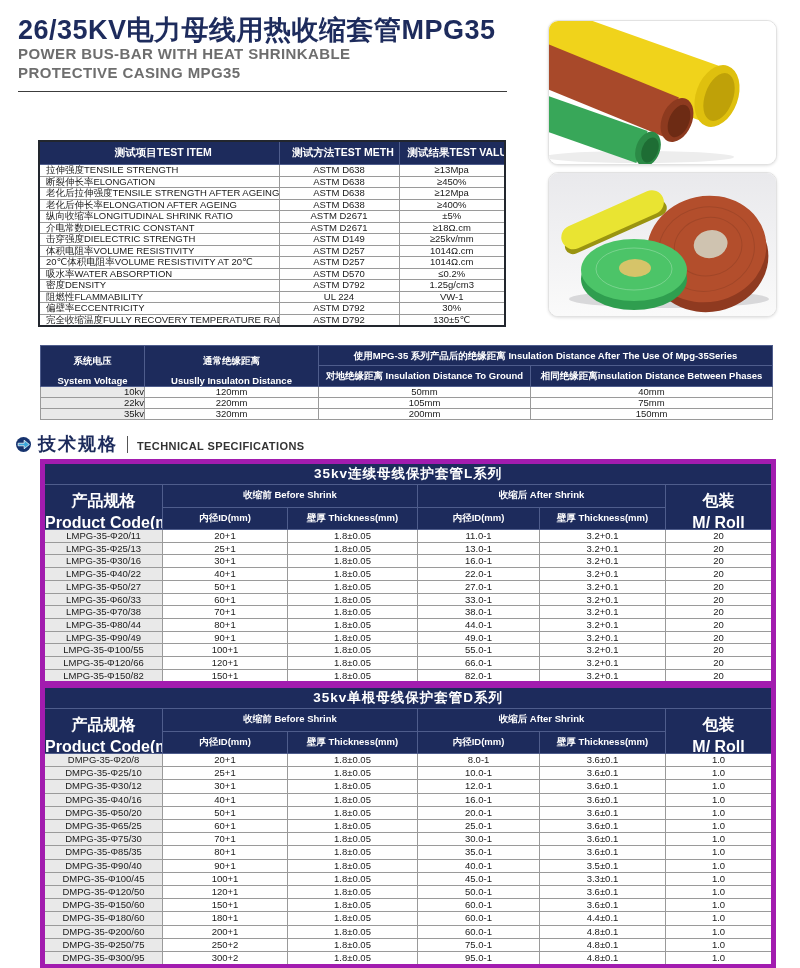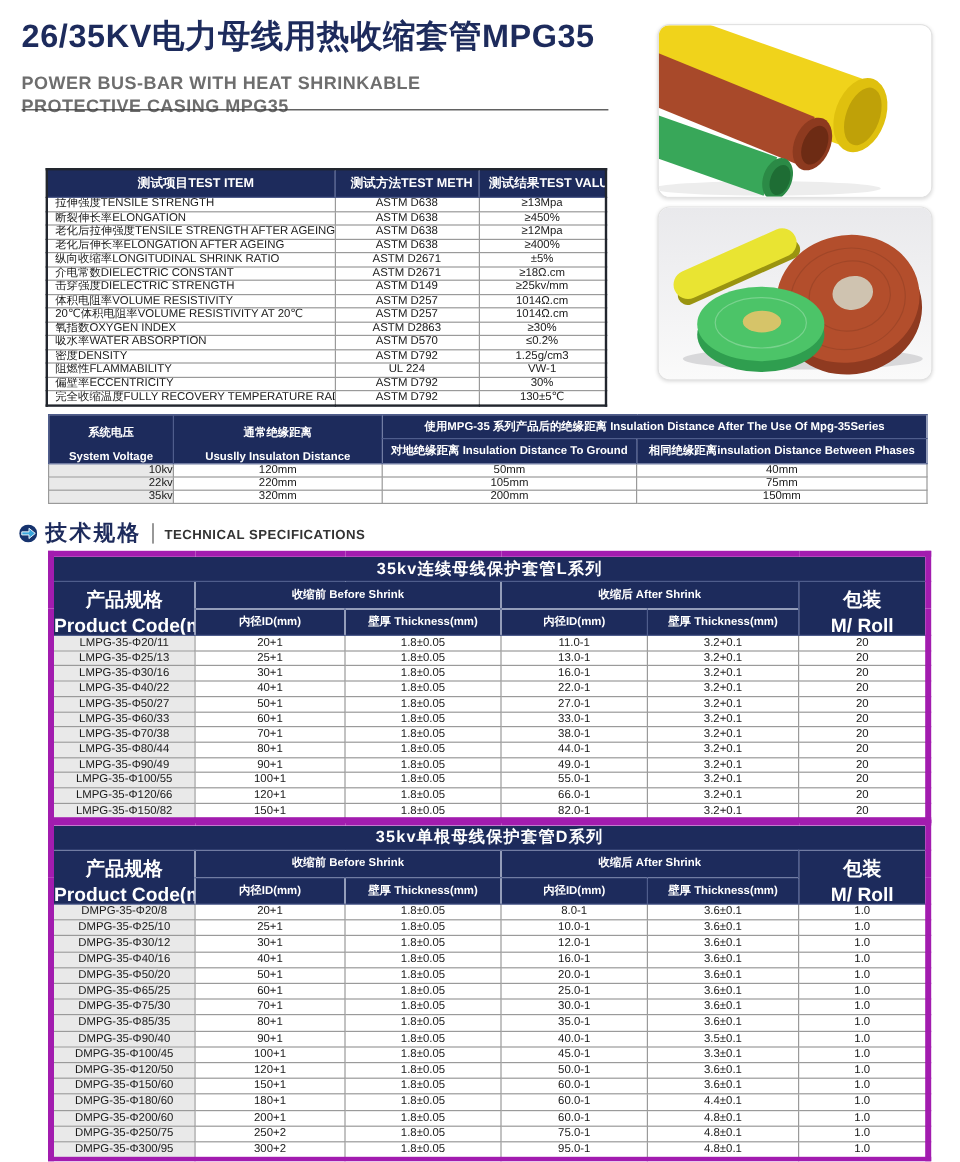--- a/index.html
+++ b/index.html
@@ -3,21 +3,21 @@
 <meta charset="utf-8">
 <style>
   html,body{margin:0;padding:0;background:#ffffff;}
   .page{
     position:relative;width:800px;height:968px;background:#fff;overflow:hidden;
     font-family:"Liberation Sans","DejaVu Sans",sans-serif;color:#1a1a1a;
   }
   
   .title{position:absolute;left:18px;top:12px;margin:0;font-size:27px;font-weight:bold;
          color:var(--navy);letter-spacing:0.5px;white-space:nowrap;}
-  .subtitle{position:absolute;left:18px;top:60px;font-size:15px;font-weight:bold;
+  .subtitle{position:absolute;left:18px;top:44px;font-size:15px;font-weight:bold;
             color:#6e6e6e;line-height:19px;letter-spacing:0.4px;}
   .rule{position:absolute;left:18px;top:91px;width:489px;height:1px;background:#3c3c3c;}
   
   .photo{position:absolute;width:227px;height:143px;border:1px solid #e2e2e2;border-radius:10px;
          overflow:hidden;background:#fff;box-shadow:0 1px 3px rgba(0,0,0,0.12);}
   .photo1{left:548px;top:20px;}
   .photo2{left:548px;top:172px;}
   .photo svg{display:block;width:100%;height:100%;}
   
   .section{position:absolute;display:flex;align-items:center;gap:7px;}
@@ -175,25 +175,20 @@
           <td>体积电阻率VOLUME RESISTIVITY</td>
           <td>ASTM D257</td>
           <td>1014Ω.cm</td>
         </tr>
         <tr>
           <td>20℃体积电阻率VOLUME RESISTIVITY AT 20℃</td>
           <td>ASTM D257</td>
           <td>1014Ω.cm</td>
         </tr>
         <tr>
-          <td>氧指数OXYGEN INDEX</td>
-          <td>ASTM D2863</td>
-          <td>≥30%</td>
-        </tr>
-        <tr>
           <td>吸水率WATER ABSORPTION</td>
           <td>ASTM D570</td>
           <td>≤0.2%</td>
         </tr>
         <tr>
           <td>密度DENSITY</td>
           <td>ASTM D792</td>
           <td>1.25g/cm3</td>
         </tr>
         <tr>

